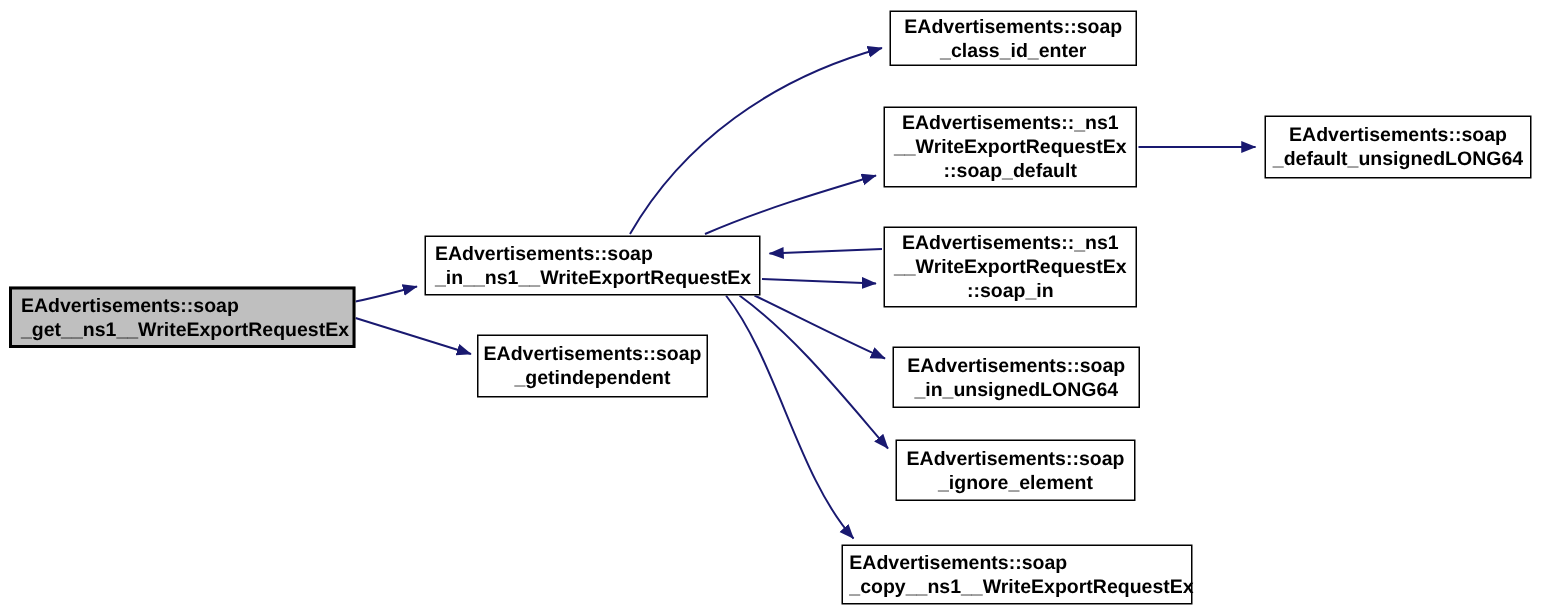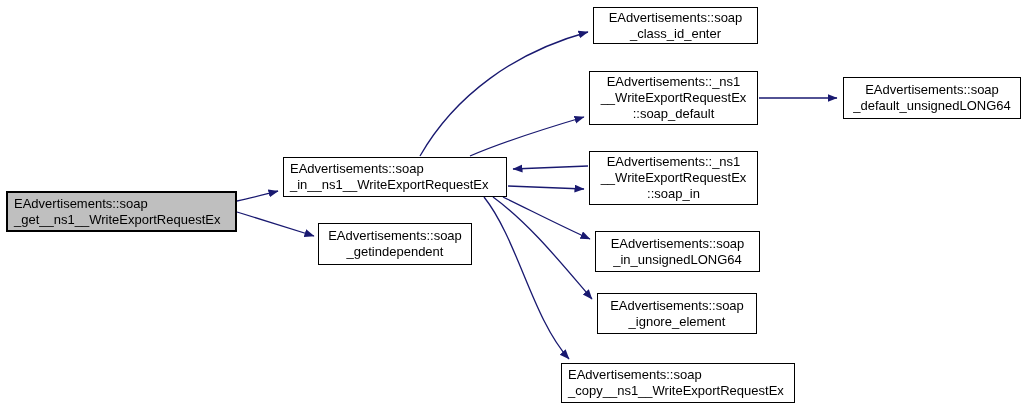--- a/index.html
+++ b/index.html
@@ -17,21 +17,21 @@
     background:#ffffff;
     border:1px solid #000000;
     display:flex;
     align-items:center;
     justify-content:center;
     font-size:13px;
     line-height:16px;
     color:#000000;
     cursor:pointer;
   }
-  .node .label{white-space:pre-line;display:block;width:100%;}
+  .node .label{white-space:pre-line;display:block;width:100%;font-weight:bold;}
   .node.align-center .label{text-align:center;}
   .node.align-left .label{text-align:left;padding-left:6px;}
   .node.highlight{
     background:#bfbfbf;
     border:2px solid #000000;
     cursor:default;
   }
 </style>
 </head>
 <body>

